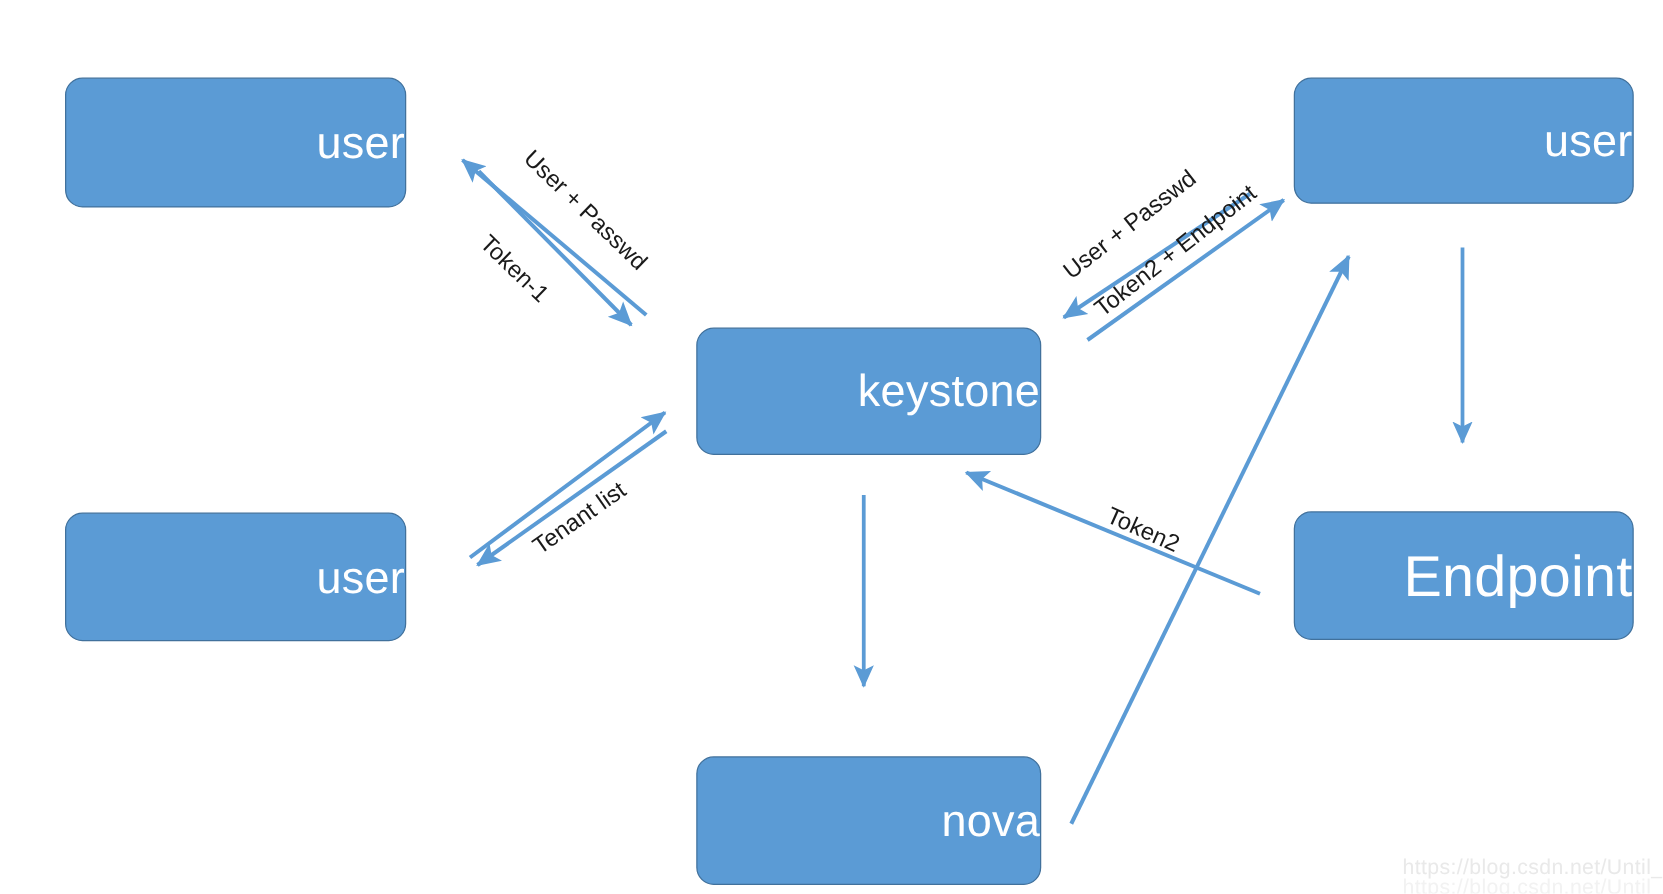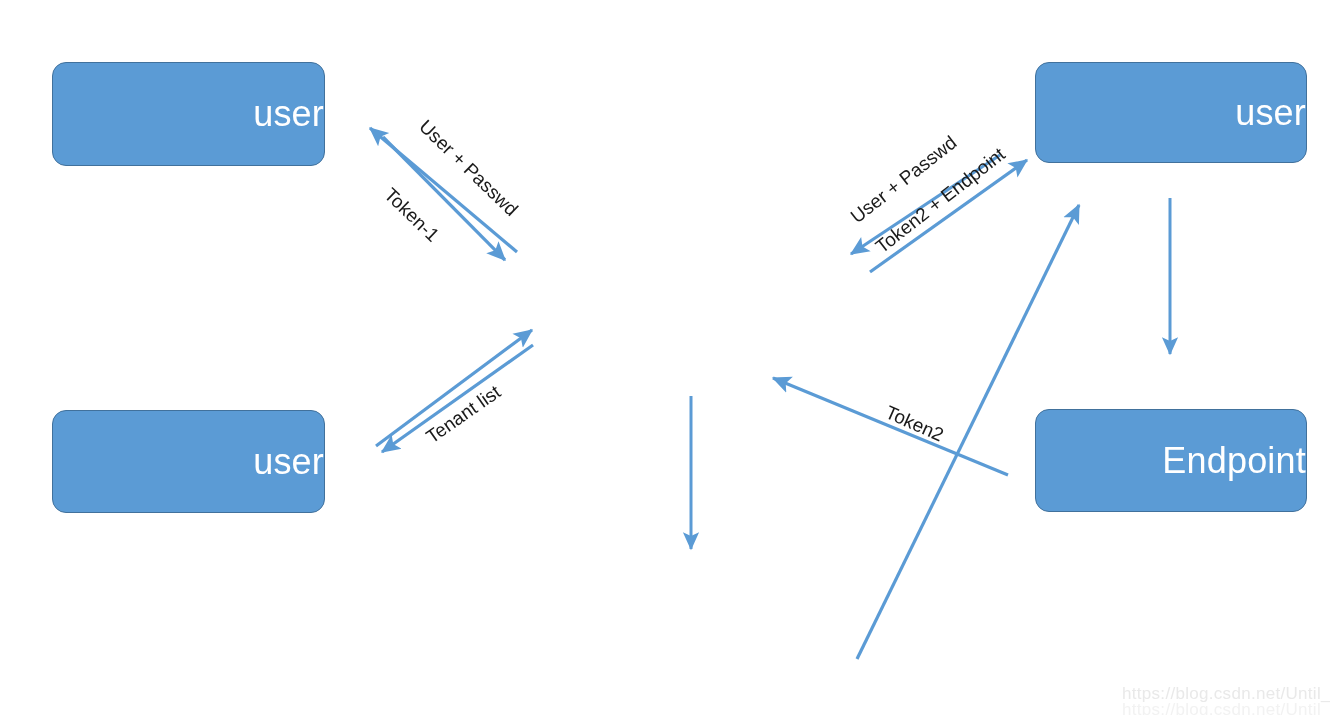--- a/index.html
+++ b/index.html
@@ -126,26 +126,32 @@
   </svg>
 
   <div class="node-box" style="left:52px; top:62px; width:273px; height:104px; font-size:36px;">
     <span class="node-label">user</span>
   </div>
 
   <div class="node-box" style="left:52px; top:410px; width:273px; height:103px; font-size:36px;">
     <span class="node-label">user</span>
   </div>
 
+  <div class="node-box" style="left:557px; top:262px; width:276px; height:102px; font-size:36px;">
+    <span class="node-label">keystone</span>
+  </div>
 
   <div class="node-box" style="left:1035px; top:62px; width:272px; height:101px; font-size:36px;">
     <span class="node-label">user</span>
   </div>
 
-  <div class="node-box" style="left:1035px; top:409px; width:272px; height:103px; font-size:36px;">
+  <div class="node-box" style="left:1035px; top:409px; width:272px; height:103px; font-size:46px;">
     <span class="node-label">Endpoint</span>
   </div>
 
+  <div class="node-box" style="left:557px; top:605px; width:276px; height:103px; font-size:36px;">
+    <span class="node-label">nova</span>
+  </div>
 
   <div class="watermark" style="left:1122px; top:684px;">https://blog.csdn.net/Until_U</div>
   <div class="watermark second" style="left:1122px; top:700px;">https://blog.csdn.net/Until_U</div>
 
 </div>
 
 </body></html>

